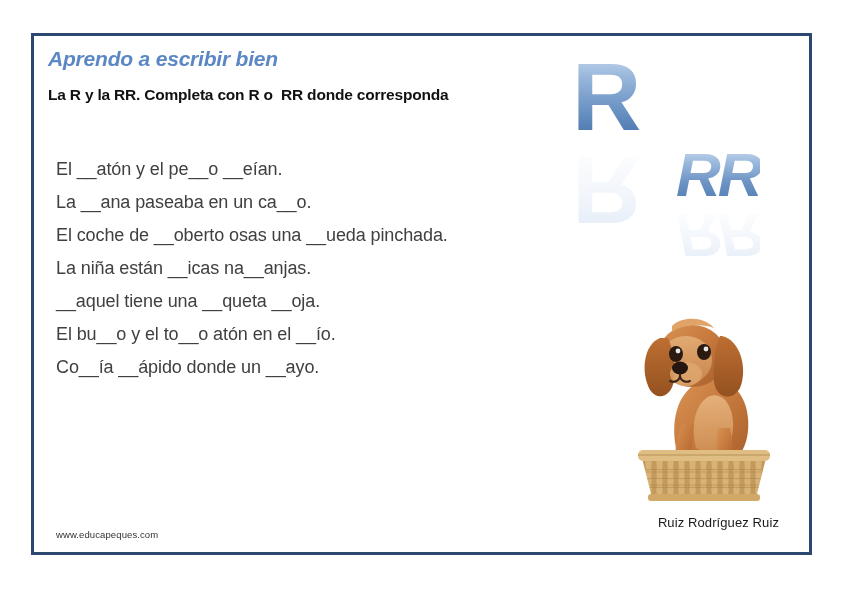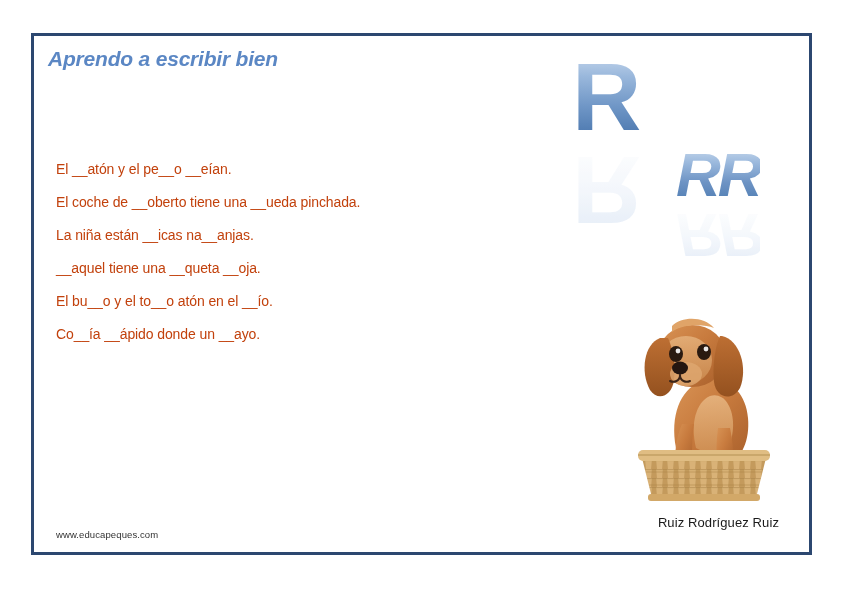--- a/index.html
+++ b/index.html
@@ -52,22 +52,22 @@
   }
 
   
   #exercise-list {
     position: absolute;
     left: 22px;
     top: 117px;
     width: 520px;
   }
   .exercise-line {
-    font-size: 14px;
-    color: #c2410c;
+    font-size: 18px;
+    color: #404040;
     letter-spacing: -0.1px;
     line-height: 33px;
     height: 33px;
     white-space: pre;
   }
 
   
   #site-url {
     position: absolute;
     left: 22px;
@@ -143,24 +143,26 @@
   }
   #puppy-photo svg { display: block; }
 </style>
 </head>
 <body>
 
 <div id="worksheet-frame">
 
   <div id="page-title">Aprendo a escribir bien</div>
 
+  <div id="page-subtitle">La R y la RR. Completa con R o  RR donde corresponda</div>
 
   <div id="exercise-list">
     <div class="exercise-line">El __atón y el pe__o __eían.</div>
-    <div class="exercise-line">El coche de __oberto tiene una __ueda pinchada.</div>
+    <div class="exercise-line">La __ana paseaba en un ca__o.</div>
+    <div class="exercise-line">El coche de __oberto osas una __ueda pinchada.</div>
     <div class="exercise-line">La niña están __icas na__anjas.</div>
     <div class="exercise-line">__aquel tiene una __queta __oja.</div>
     <div class="exercise-line">El bu__o y el to__o atón en el __ío.</div>
     <div class="exercise-line">Co__ía __ápido donde un __ayo.</div>
   </div>
 
   <div class="wordart" id="wordart-r">R</div>
   <div class="wordart" id="wordart-r-reflection">R</div>
 
   <div class="wordart" id="wordart-rr">RR</div>

